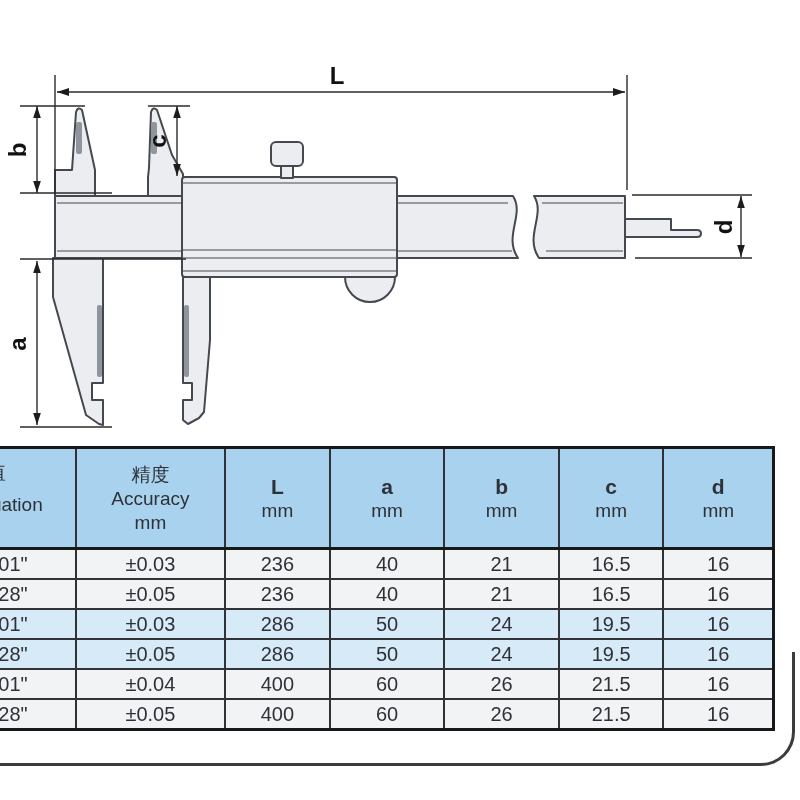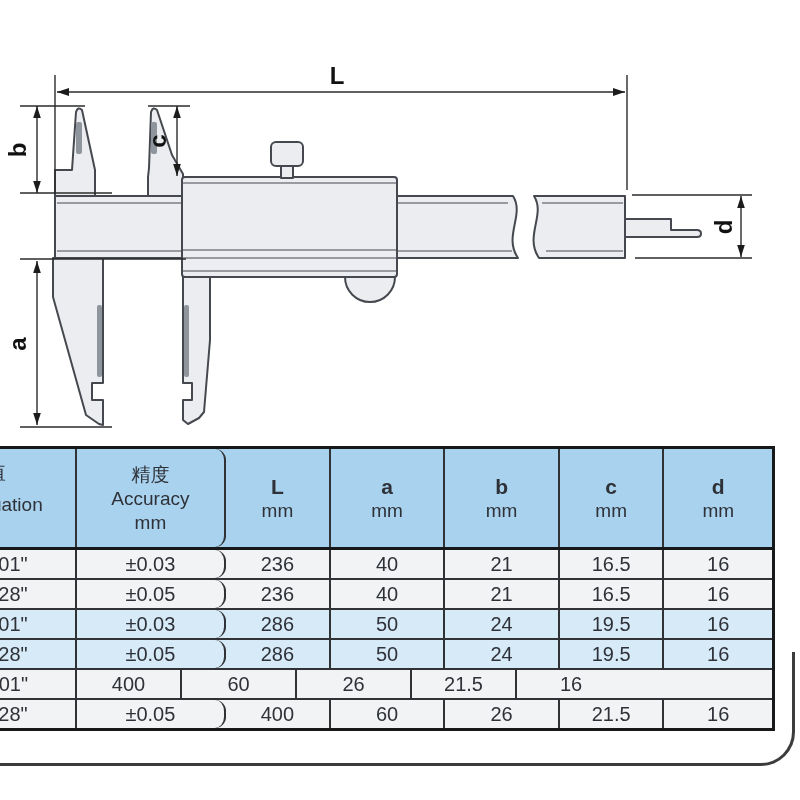--- a/index.html
+++ b/index.html
@@ -27,21 +27,21 @@
     border-top:3px solid #17181a;border-right:3px solid #17181a;border-bottom:3px solid #17181a;
     box-sizing:border-box;color:#2e3138;
   }
   .tr{display:flex;height:28px;align-items:stretch;background:#f2f3f4;}
   .tr.blue{background:#d6eaf8;}
   .tbody .tr + .tr{border-top:2px solid #303236;}
   .thead{display:flex;height:98px;background:#a9d2ee;border-bottom:3px solid #17181a;}
   .th,.td{box-sizing:border-box;border-right:2px solid #303236;display:flex;
           flex-direction:column;align-items:center;justify-content:center;}
   .th:last-child,.td:last-child{border-right:none;}
-  .c0{width:77px;}.c1{width:150px;border-radius:11px;}.c2{width:105px;}.c3{width:115px;}
+  .c0{width:77px;}.c1{width:150px;}.c2{width:105px;}.c3{width:115px;}
   .c4{width:115px;}.c5{width:105px;}.c6{width:108px;}
   .td{font-size:20px;line-height:28px;}
   .th{font-size:19px;line-height:23px;gap:1px;}
   .th .cl{font-weight:bold;font-size:21px;}
   .c0{position:relative;overflow:hidden;}
   .frag{position:absolute;white-space:nowrap;}
   .zh1{right:69px;top:12px;font-size:19px;}
   .en1{right:32px;top:44px;font-size:19px;}
   .spec-frag{right:47px;top:0px;font-size:20px;line-height:28px;}
 </style>
@@ -193,20 +193,21 @@
       <div class="td c2">286</div>
       <div class="td c3">50</div>
       <div class="td c4">24</div>
       <div class="td c5">19.5</div>
       <div class="td c6">16</div>
     </div>
     <div class="tr">
       <div class="td c0">
           <span class="frag spec-frag">0.02mm/0.001"</span>
         </div>
+      <div class="td c1">±0.04</div>
       <div class="td c2">400</div>
       <div class="td c3">60</div>
       <div class="td c4">26</div>
       <div class="td c5">21.5</div>
       <div class="td c6">16</div>
     </div>
     <div class="tr">
       <div class="td c0">
           <span class="frag spec-frag">0.05mm/1/128"</span>
         </div>

